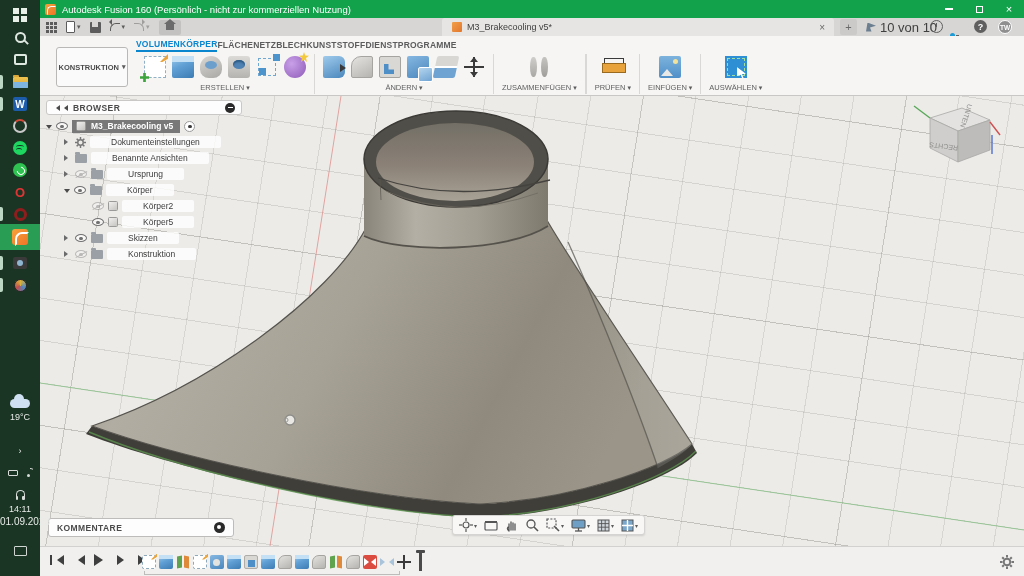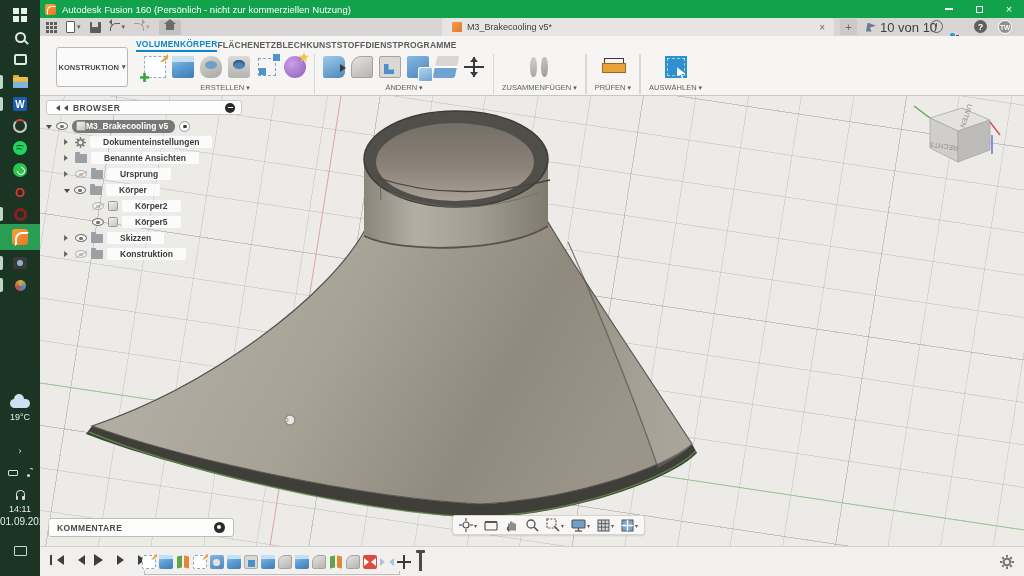--- a/index.html
+++ b/index.html
@@ -158,22 +158,22 @@
   .vp-svg { position:absolute; left:0; top:0; }
 
   
   .browser { position:absolute; left:6px; top:4px; width:206px; font-size:8.5px; color:#3c3c3c; }
   .br-header { width:196px; height:15px; background:#fdfdfd; border:1px solid #c9c8c6; border-radius:3px; display:flex; align-items:center; padding:0 6px; gap:5px; font-weight:bold; letter-spacing:.4px; color:#4a4a4a; }
   .collapse-ic { display:flex; gap:1px; }
   .collapse-ic i { width:0; height:0; border:3px solid transparent; border-right:4px solid #4a4a4a; }
   .br-min { margin-left:auto; width:10px; height:10px; border-radius:50%; background:#2a2a2a; position:relative; }
   .br-min::after { content:''; position:absolute; left:2.5px; top:4.2px; width:5px; height:1.6px; background:#fff; }
   .br-row { display:flex; align-items:center; height:16px; gap:4px; }
-  .pill { background:rgba(255,255,255,.8); border-radius:2px; padding:1px 13px;font-weight:bold; }
-  .root-pill { background:#787878; color:#fff; font-weight:bold; display:flex; align-items:center; padding:1.5px 7px 1.5px 4px; border-radius:6px; }
+  .pill { background:rgba(255,255,255,.8); border-radius:2px; padding:1px 21px; }
+  .root-pill { background:#787878; color:#fff; font-weight:bold; display:flex; align-items:center; gap:5px; padding:1.5px 7px 1.5px 4px; border-radius:0; }
   .radio { width:11px; height:11px; border-radius:50%; background:#fff; border:1px solid #9a9a9a; position:relative; }
   .radio::after { content:''; position:absolute; left:3px; top:3px; width:3.6px; height:3.6px; border-radius:50%; background:#3a3a3a; }
   .tri-c { width:0; height:0; border:3.4px solid transparent; border-left:4.6px solid #6a6a6a; flex:none; }
   .tri-e { width:0; height:0; border:3.4px solid transparent; border-top:4.6px solid #4a4a4a; margin-top:4px; flex:none; }
   .eye { width:12px; height:8px; border:1.2px solid #707070; border-radius:50%; position:relative; flex:none; background:rgba(255,255,255,.7); }
   .eye::after { content:''; position:absolute; left:3.2px; top:1.6px; width:3.4px; height:3.4px; border-radius:50%; background:#707070; }
   .eye.off { opacity:.4; }
   .eye.off::before { content:''; position:absolute; left:-1px; top:3px; width:13px; height:1.3px; background:#707070; transform:rotate(-28deg); }
   .fold { width:12px; height:9px; background:#9aa0a6; border-radius:1px; position:relative; flex:none; }
   .fold::before { content:''; position:absolute; top:-2px; left:0; width:5px; height:2px; background:#9aa0a6; border-radius:1px 1px 0 0; }
@@ -417,20 +417,29 @@
         <div class="rgroup">
           <div class="rg-icons">
               <span class="ri ri-measure"></span>
             </div>
           <div class="rg-label">
               <span>PRÜFEN</span>
               <span class="caret">▾</span>
             </div>
         </div>
         <div class="rsep"></div>
+        <div class="rgroup">
+          <div class="rg-icons">
+              <span class="ri ri-img"></span>
+            </div>
+          <div class="rg-label">
+              <span>EINFÜGEN</span>
+              <span class="caret">▾</span>
+            </div>
+        </div>
         <div class="rsep"></div>
         <div class="rgroup">
           <div class="rg-icons">
               <span class="ri ri-select"></span>
             </div>
           <div class="rg-label">
               <span>AUSWÄHLEN</span>
               <span class="caret">▾</span>
             </div>
         </div>

